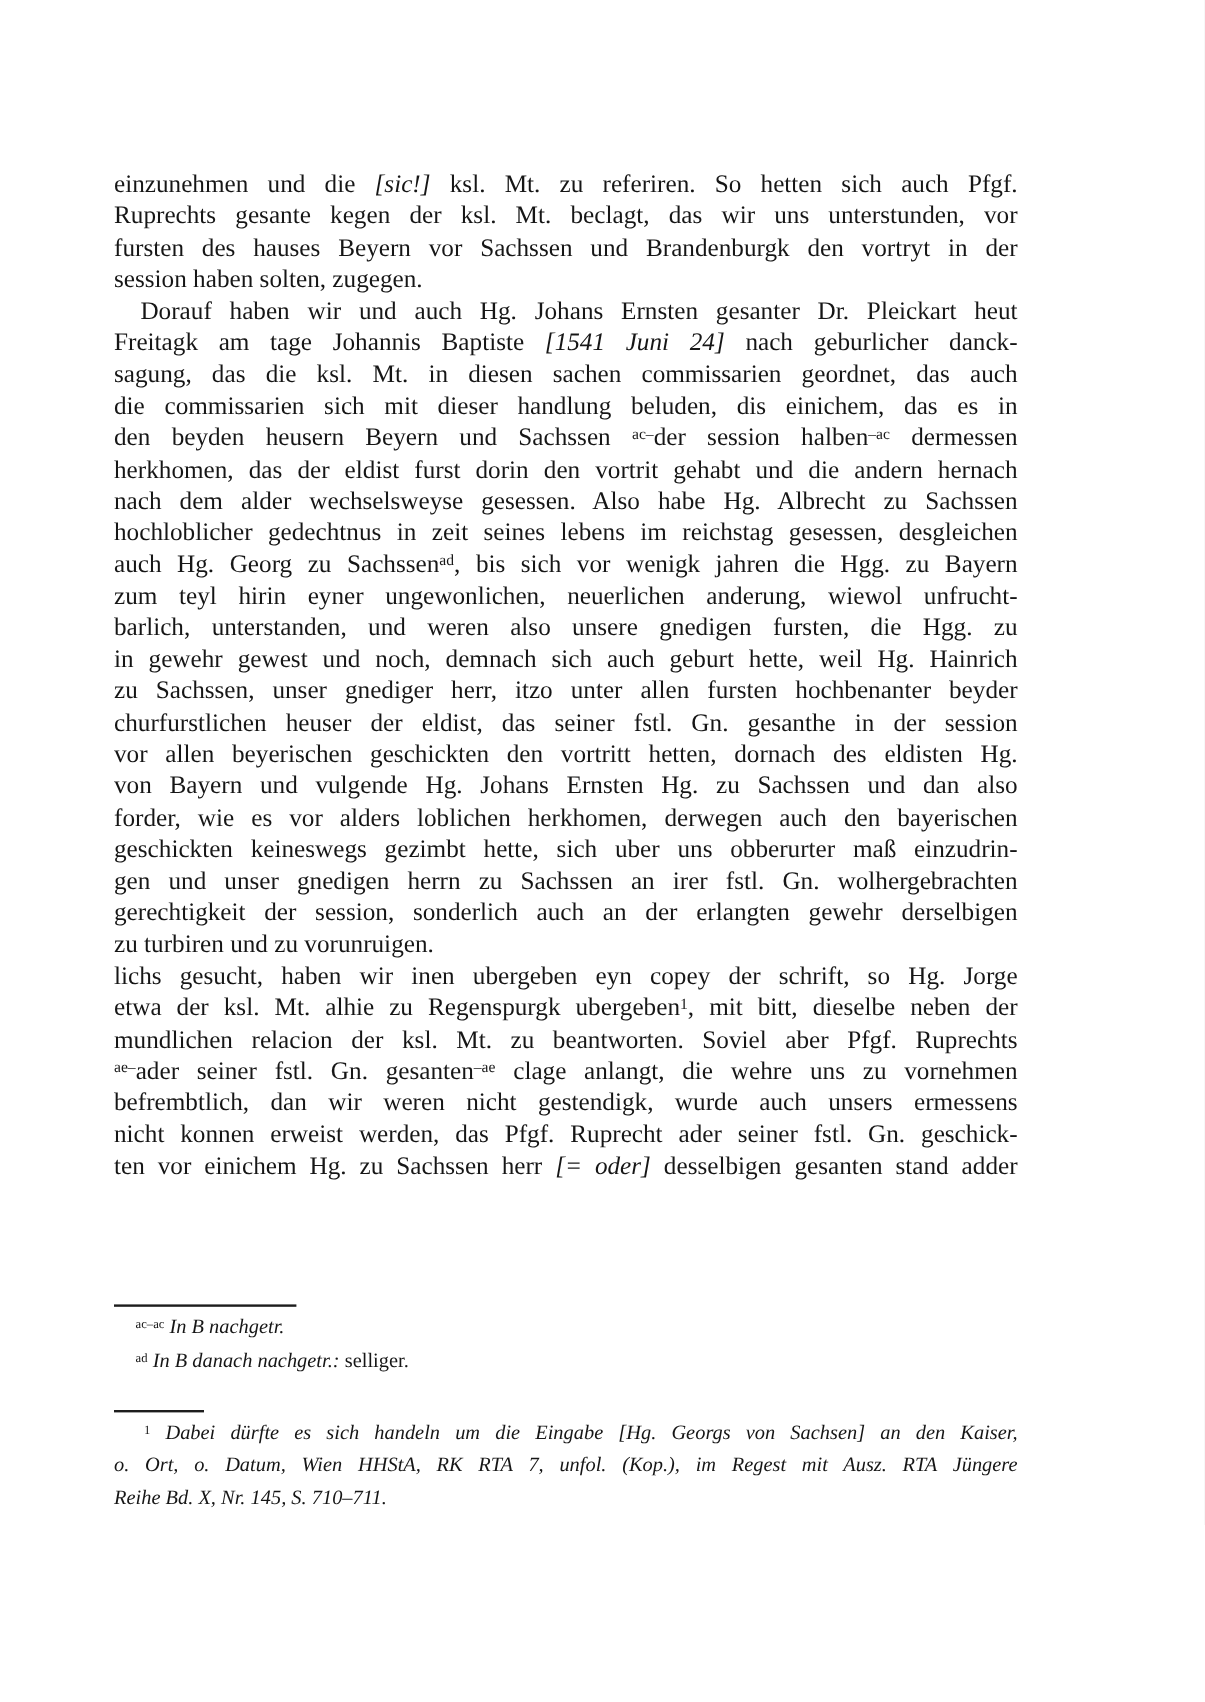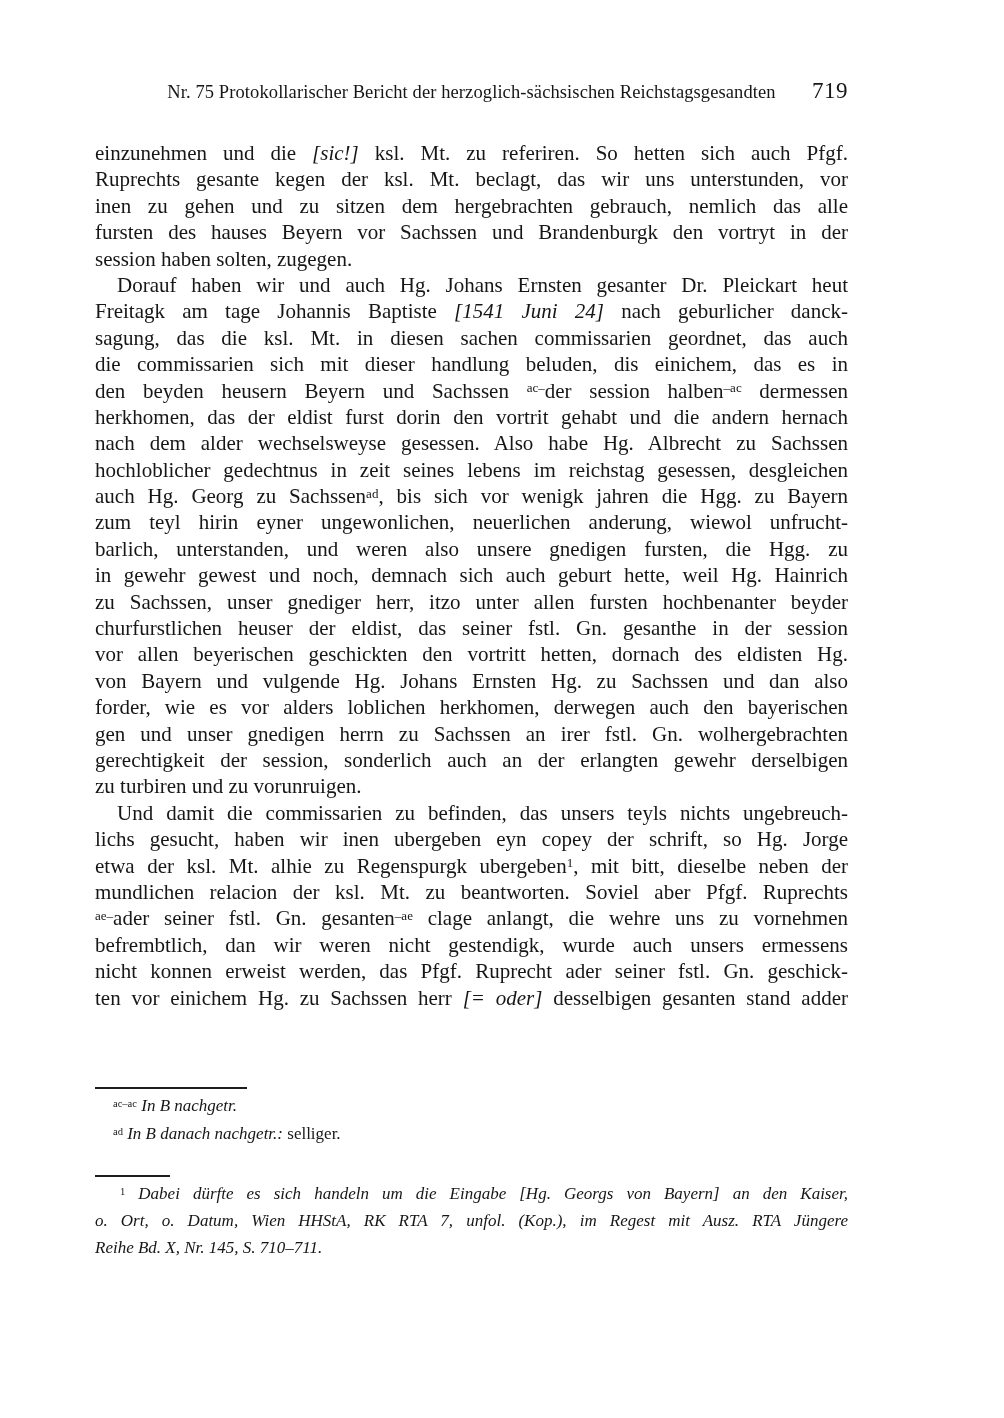--- a/index.html
+++ b/index.html
@@ -82,66 +82,61 @@
     font-size: 62%;
     line-height: 0;
     position: relative;
     top: -0.42em;
   }
 </style>
 </head>
 <body>
 
 <div class="page">
-  <div class="header">
-    <span class="htitle">Nr. 75 Protokollarischer Bericht der herzoglich-sächsischen Reichstagsgesandten</span>
-    <span class="pnum">719</span>
-  </div>
 
   <div class="bodytext" id="body-lines">
       <div class="line"><span>einzunehmen und die </span><span class="it">[sic!]</span><span> ksl. Mt. zu referiren. So hetten sich auch Pfgf.</span></div>
       <div class="line"><span>Ruprechts gesante kegen der ksl. Mt. beclagt, das wir uns unterstunden, vor</span></div>
-      <div class="line"><span>inen zu gehen und zu sitzen dem hergebrachten gebrauch, nemlich das alle</span></div>
       <div class="line"><span>fursten des hauses Beyern vor Sachssen und Brandenburgk den vortryt in der</span></div>
       <div class="line last"><span>session haben solten, zugegen.</span></div>
       <div class="line ind"><span>Dorauf haben wir und auch Hg. Johans Ernsten gesanter Dr. Pleickart heut</span></div>
       <div class="line"><span>Freitagk am tage Johannis Baptiste </span><span class="it">[1541 Juni 24]</span><span> nach geburlicher danck-</span></div>
       <div class="line"><span>sagung, das die ksl. Mt. in diesen sachen commissarien geordnet, das auch</span></div>
       <div class="line"><span>die commissarien sich mit dieser handlung beluden, dis einichem, das es in</span></div>
       <div class="line"><span>den beyden heusern Beyern und Sachssen </span><span class="sup">ac–</span><span>der session halben</span><span class="sup">–ac</span><span> dermessen</span></div>
       <div class="line"><span>herkhomen, das der eldist furst dorin den vortrit gehabt und die andern hernach</span></div>
       <div class="line"><span>nach dem alder wechselsweyse gesessen. Also habe Hg. Albrecht zu Sachssen</span></div>
       <div class="line"><span>hochloblicher gedechtnus in zeit seines lebens im reichstag gesessen, desgleichen</span></div>
       <div class="line"><span>auch Hg. Georg zu Sachssen</span><span class="sup">ad</span><span>, bis sich vor wenigk jahren die Hgg. zu Bayern</span></div>
       <div class="line"><span>zum teyl hirin eyner ungewonlichen, neuerlichen anderung, wiewol unfrucht-</span></div>
       <div class="line"><span>barlich, unterstanden, und weren also unsere gnedigen fursten, die Hgg. zu</span></div>
       <div class="line"><span>in gewehr gewest und noch, demnach sich auch geburt hette, weil Hg. Hainrich</span></div>
       <div class="line"><span>zu Sachssen, unser gnediger herr, itzo unter allen fursten hochbenanter beyder</span></div>
       <div class="line"><span>churfurstlichen heuser der eldist, das seiner fstl. Gn. gesanthe in der session</span></div>
       <div class="line"><span>vor allen beyerischen geschickten den vortritt hetten, dornach des eldisten Hg.</span></div>
       <div class="line"><span>von Bayern und vulgende Hg. Johans Ernsten Hg. zu Sachssen und dan also</span></div>
       <div class="line"><span>forder, wie es vor alders loblichen herkhomen, derwegen auch den bayerischen</span></div>
+      <div class="line"><span>geschickten keineswegs gezimbt hette, sich uber uns obberurter maß einzudrin-</span></div>
       <div class="line"><span>gen und unser gnedigen herrn zu Sachssen an irer fstl. Gn. wolhergebrachten</span></div>
       <div class="line"><span>gerechtigkeit der session, sonderlich auch an der erlangten gewehr derselbigen</span></div>
       <div class="line last"><span>zu turbiren und zu vorunruigen.</span></div>
-      <div class="line ind"><span>Und damit die commissarien zu befinden, das unsers teyls nichts ungebreuch-</span></div>
       <div class="line"><span>lichs gesucht, haben wir inen ubergeben eyn copey der schrift, so Hg. Jorge</span></div>
       <div class="line"><span>etwa der ksl. Mt. alhie zu Regenspurgk ubergeben</span><span class="sup">1</span><span>, mit bitt, dieselbe neben der</span></div>
       <div class="line"><span>mundlichen relacion der ksl. Mt. zu beantworten. Soviel aber Pfgf. Ruprechts</span></div>
       <div class="line"><span class="sup">ae–</span><span>ader seiner fstl. Gn. gesanten</span><span class="sup">–ae</span><span> clage anlangt, die wehre uns zu vornehmen</span></div>
       <div class="line"><span>befrembtlich, dan wir weren nicht gestendigk, wurde auch unsers ermessens</span></div>
       <div class="line"><span>nicht konnen erweist werden, das Pfgf. Ruprecht ader seiner fstl. Gn. geschick-</span></div>
       <div class="line"><span>ten vor einichem Hg. zu Sachssen herr </span><span class="it">[= oder]</span><span> desselbigen gesanten stand adder</span></div>
     </div>
 
   <div class="rule rule1"></div>
   <div class="apparatus" id="apparatus-lines">
       <div class="line"><span class="sup">ac–ac</span><span> </span><span class="it">In B nachgetr.</span></div>
       <div class="line"><span class="sup">ad</span><span> </span><span class="it">In B danach nachgetr.:</span><span> selliger.</span></div>
     </div>
 
   <div class="rule rule2"></div>
   <div class="footnotes" id="footnote-lines">
-      <div class="line ind"><span class="sup">1</span><span> </span><span class="it">Dabei dürfte es sich handeln um die Eingabe [Hg. Georgs von Bayern] an den Kaiser,</span></div>
+      <div class="line ind"><span class="sup">1</span><span> </span><span class="it">Dabei dürfte es sich handeln um die Eingabe [Hg. Georgs von Sachsen] an den Kaiser,</span></div>
       <div class="line"><span class="it">o. Ort, o. Datum, Wien HHStA, RK RTA 7, unfol. (Kop.), im Regest mit Ausz. RTA Jüngere</span></div>
       <div class="line last"><span class="it">Reihe Bd. X, Nr. 145, S. 710–711.</span></div>
     </div>
 </div>
 
 </body></html>

